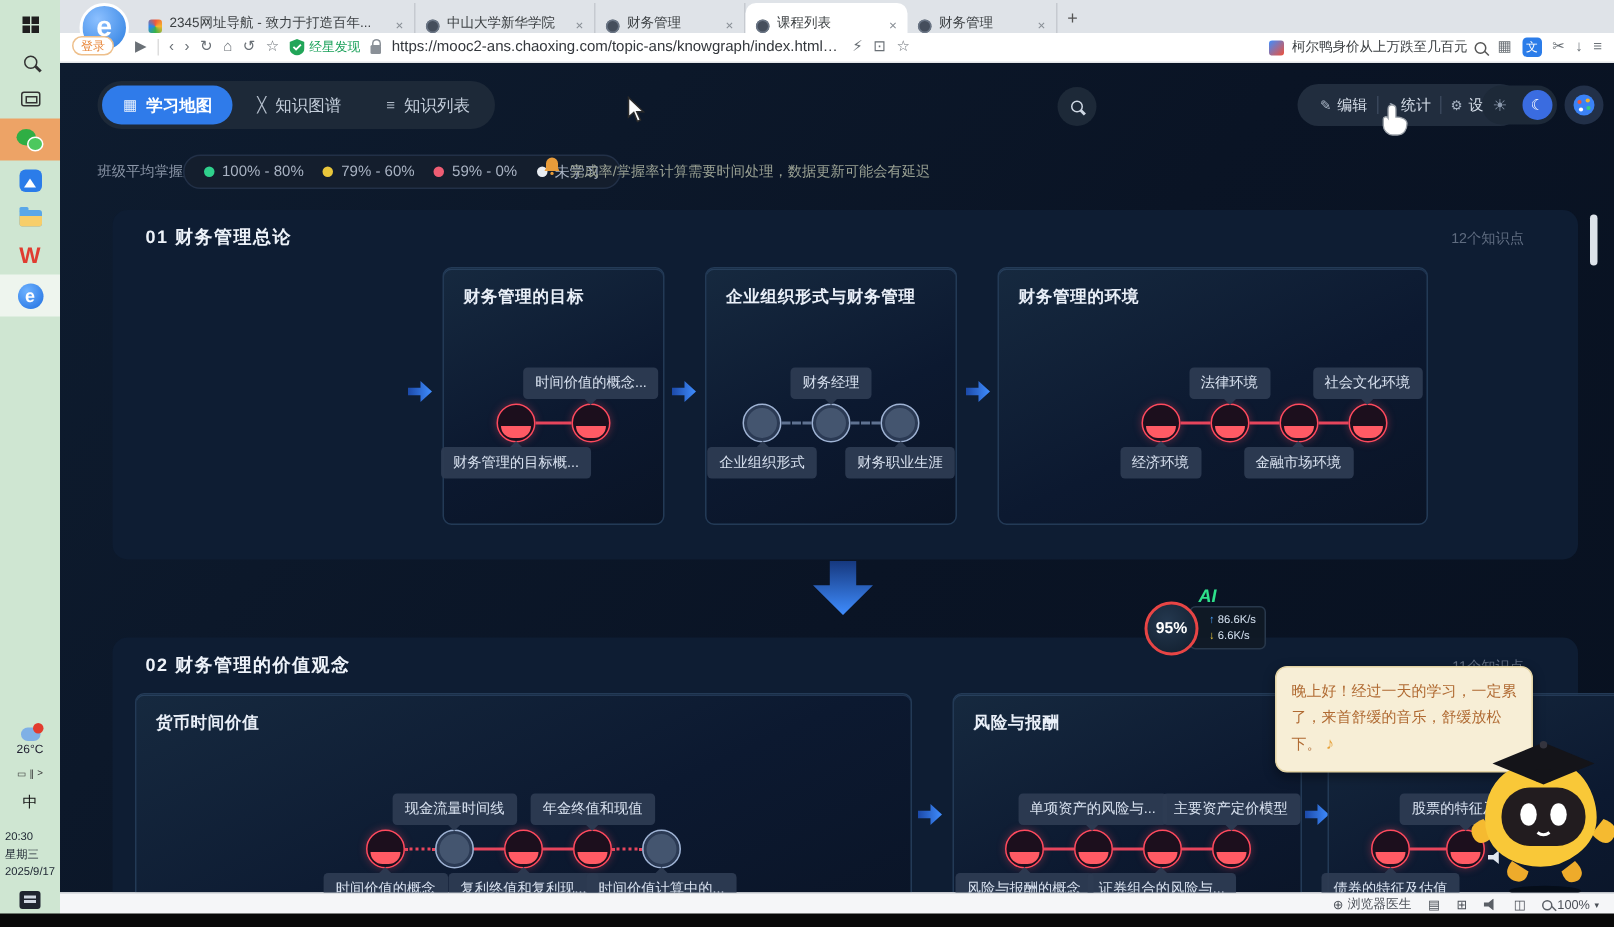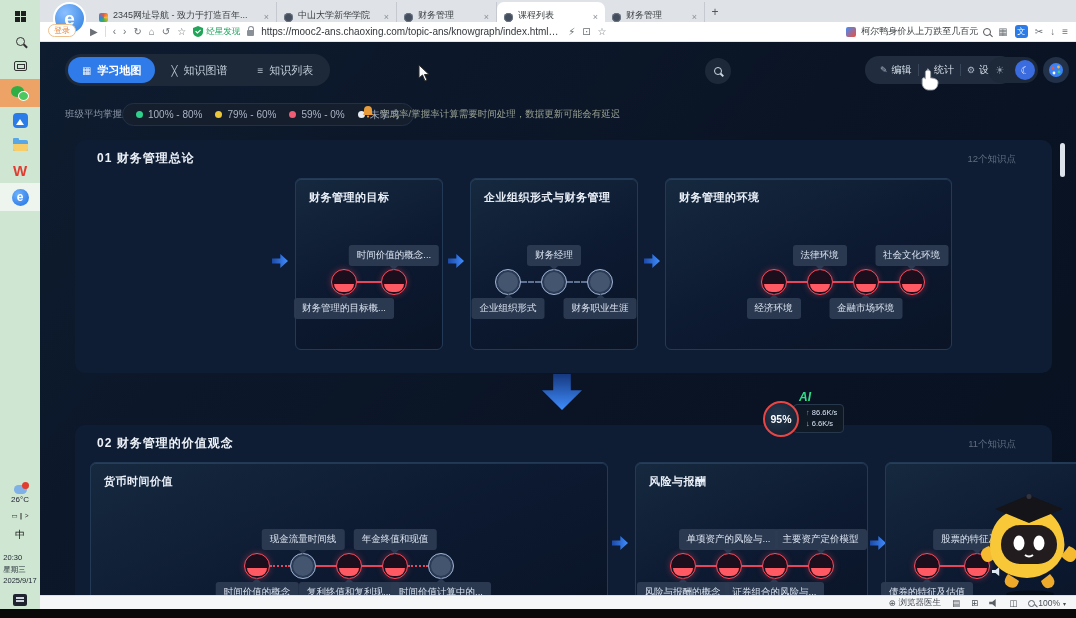--- a/index.html
+++ b/index.html
@@ -513,20 +513,24 @@
             <div class="conn solid wide"></div>
             <div class="unit">
               <div class="chip above">股票的特征及估..</div>
               <div class="circle red"></div>
             </div>
           </div>
           <div class="spk-white"></div>
         </div>
       </div>
 
+      <div class="abs bubble">
+        <span>晚上好！经过一天的学习，一定累了，来首舒缓的音乐，舒缓放松下。</span>
+        <span class="note">♪</span>
+      </div>
 
       <div class="abs mascot">
         <svg width="110" height="104" viewBox="0 0 110 104">
           <ellipse cx="60" cy="100" rx="24" ry="3.5" fill="#050d19"></ellipse>
           <path d="M38 80 q-7 9 1 13 q8 3 10 -6 Z" fill="#eeab2b"></path>
           <path d="M80 80 q8 8 2 13 q-8 4 -11 -6 Z" fill="#eeab2b"></path>
           <path d="M19 52 q-11 4 -7 12 q5 9 15 -2 Z" fill="#f5ba30"></path>
           <path d="M99 52 q11 4 7 12 q-5 9 -15 -2 Z" fill="#f5ba30"></path>
           <path d="M59 12 q25 2 33 25 q8 24 -10 38 q-18 14 -41 6 Q20 73 20 52 q0 -23 17 -33 q11 -7 22 -7 Z" fill="#f9c838"></path>
           <rect x="31" y="31" width="56" height="39" rx="19" fill="#221c1f"></rect>

